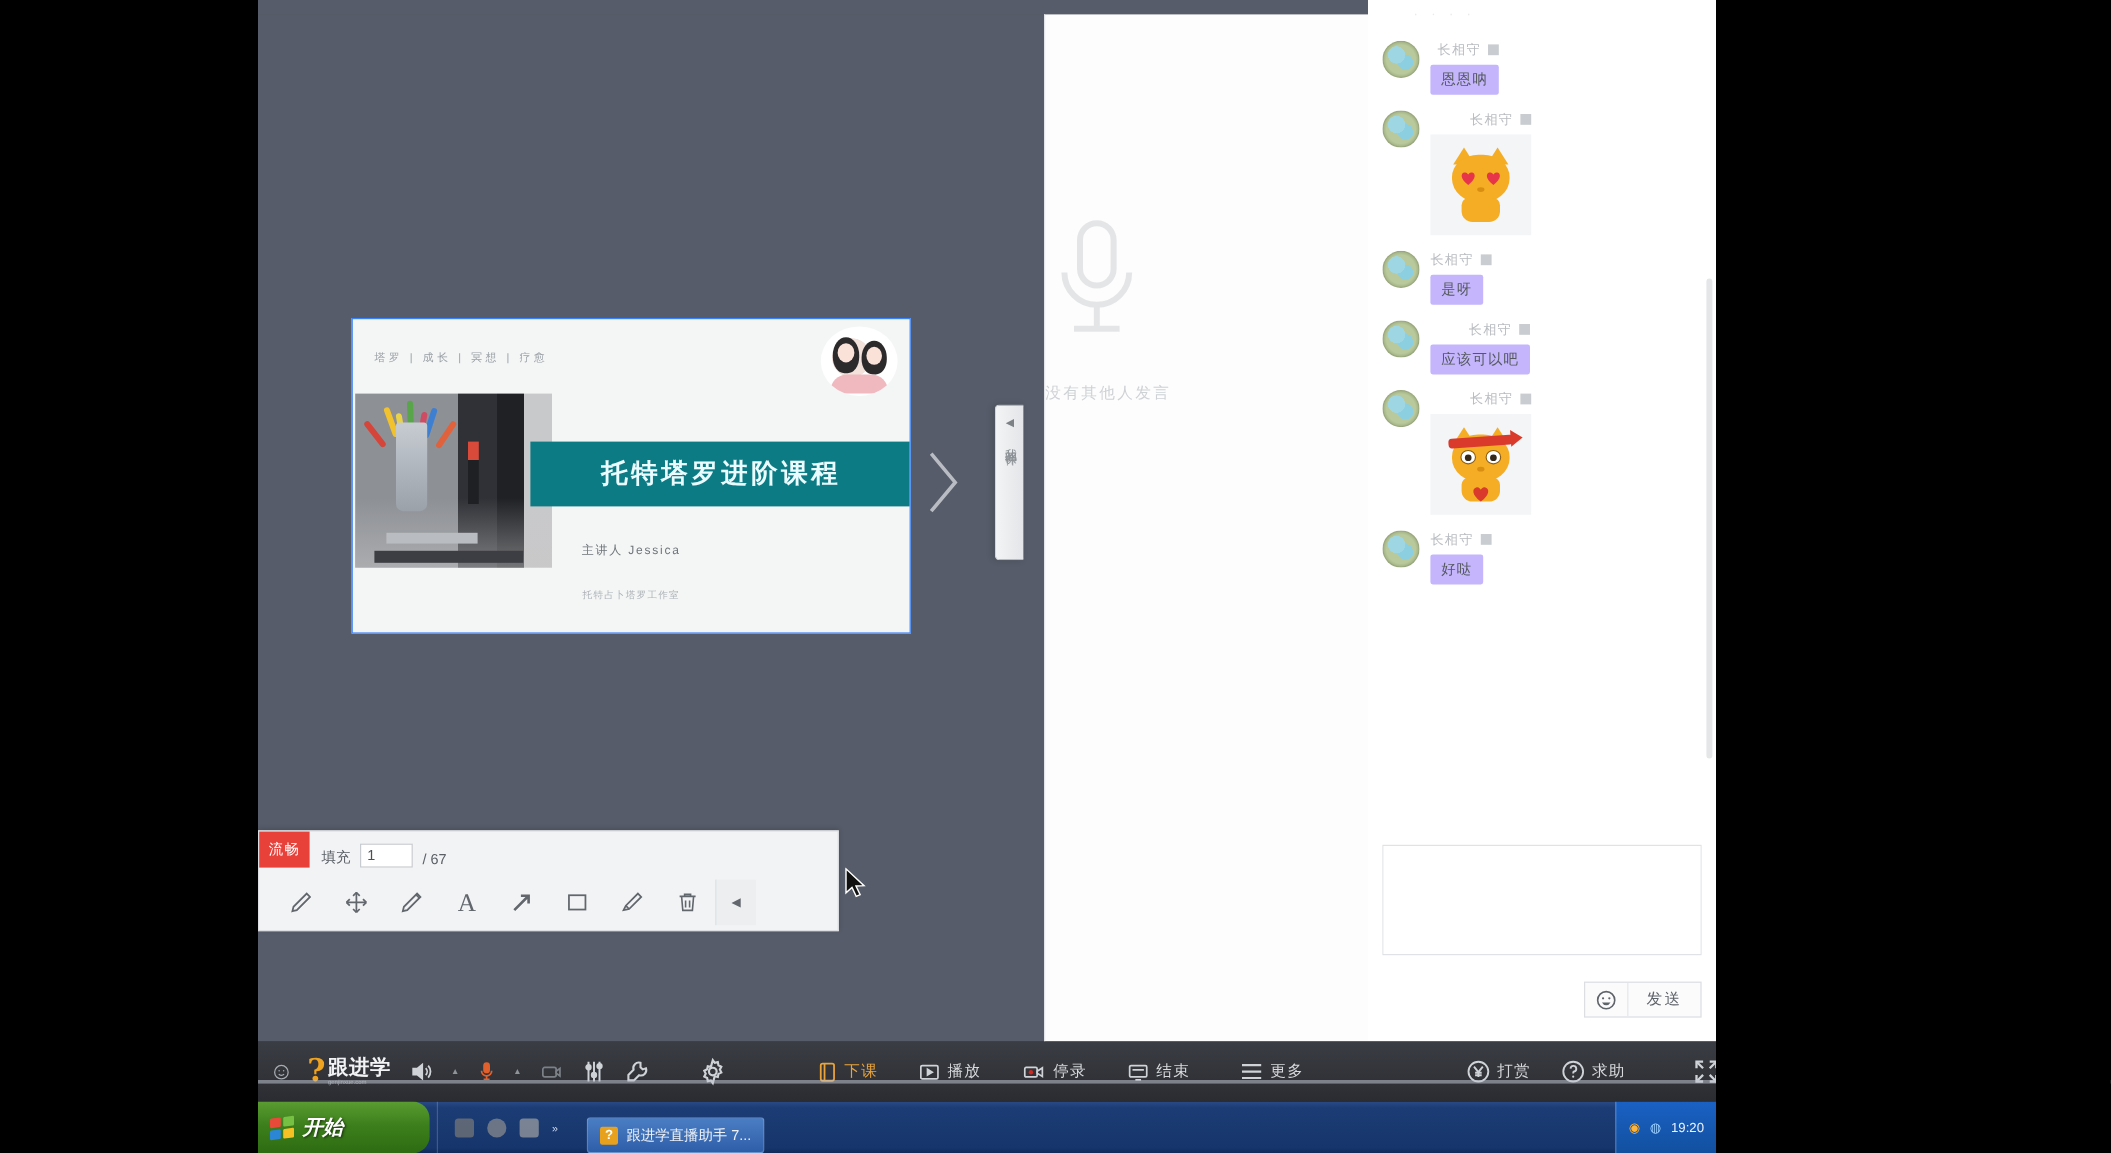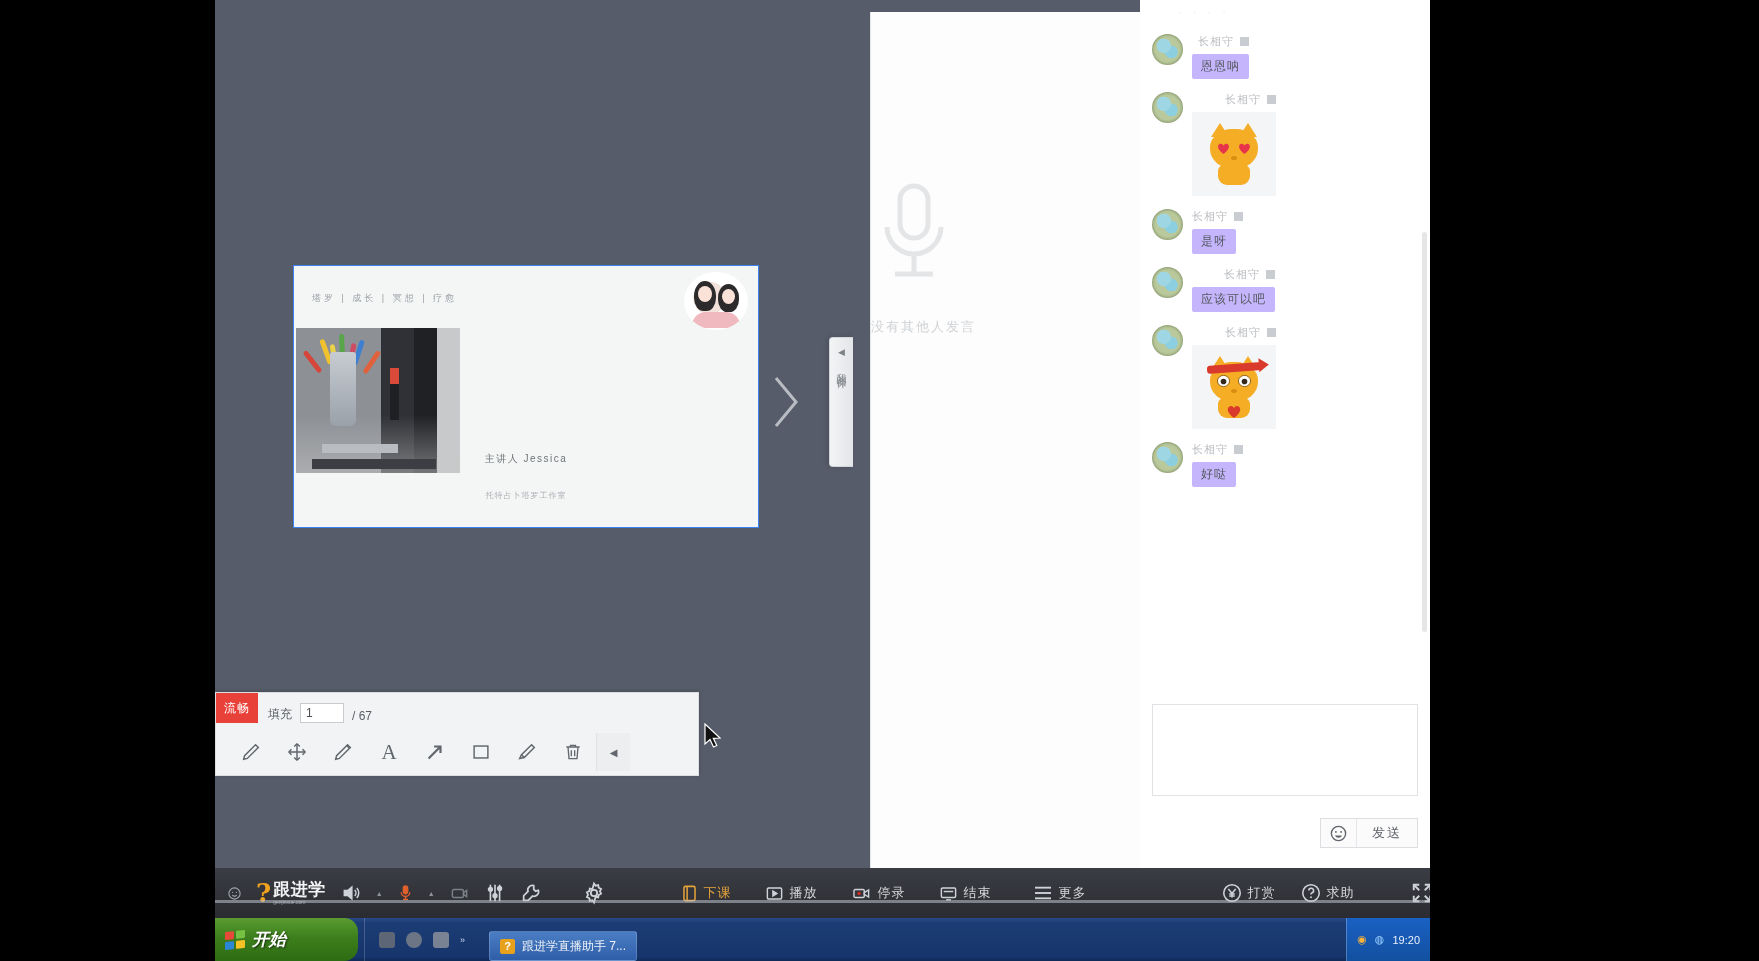--- a/index.html
+++ b/index.html
@@ -406,20 +406,23 @@
             <i style="left:50px; top:15px; background:#e0623d; transform:rotate(34deg);"></i>
             <i style="left:22px; top:12px; background:#e8d24a; transform:rotate(-10deg);"></i>
             <i style="left:35px; top:11px; background:#cf4b64; transform:rotate(10deg);"></i>
           </div>
           <div class="vase"></div>
           <div class="lipstick"></div>
           <div class="shelf2"></div>
           <div class="shelf"></div>
         </div>
 
+        <div class="slide-titlebar">
+          <span class="slide-title">托特塔罗进阶课程</span>
+        </div>
 
         <div class="slide-presenter">主讲人  Jessica</div>
         <div class="slide-footer">托特占卜塔罗工作室</div>
 
         <div class="slide-avatarbadge">
           <div class="h1"></div>
             <div class="h2"></div>
           <div class="f1"></div>
             <div class="f2"></div>
           <div class="body"></div>

